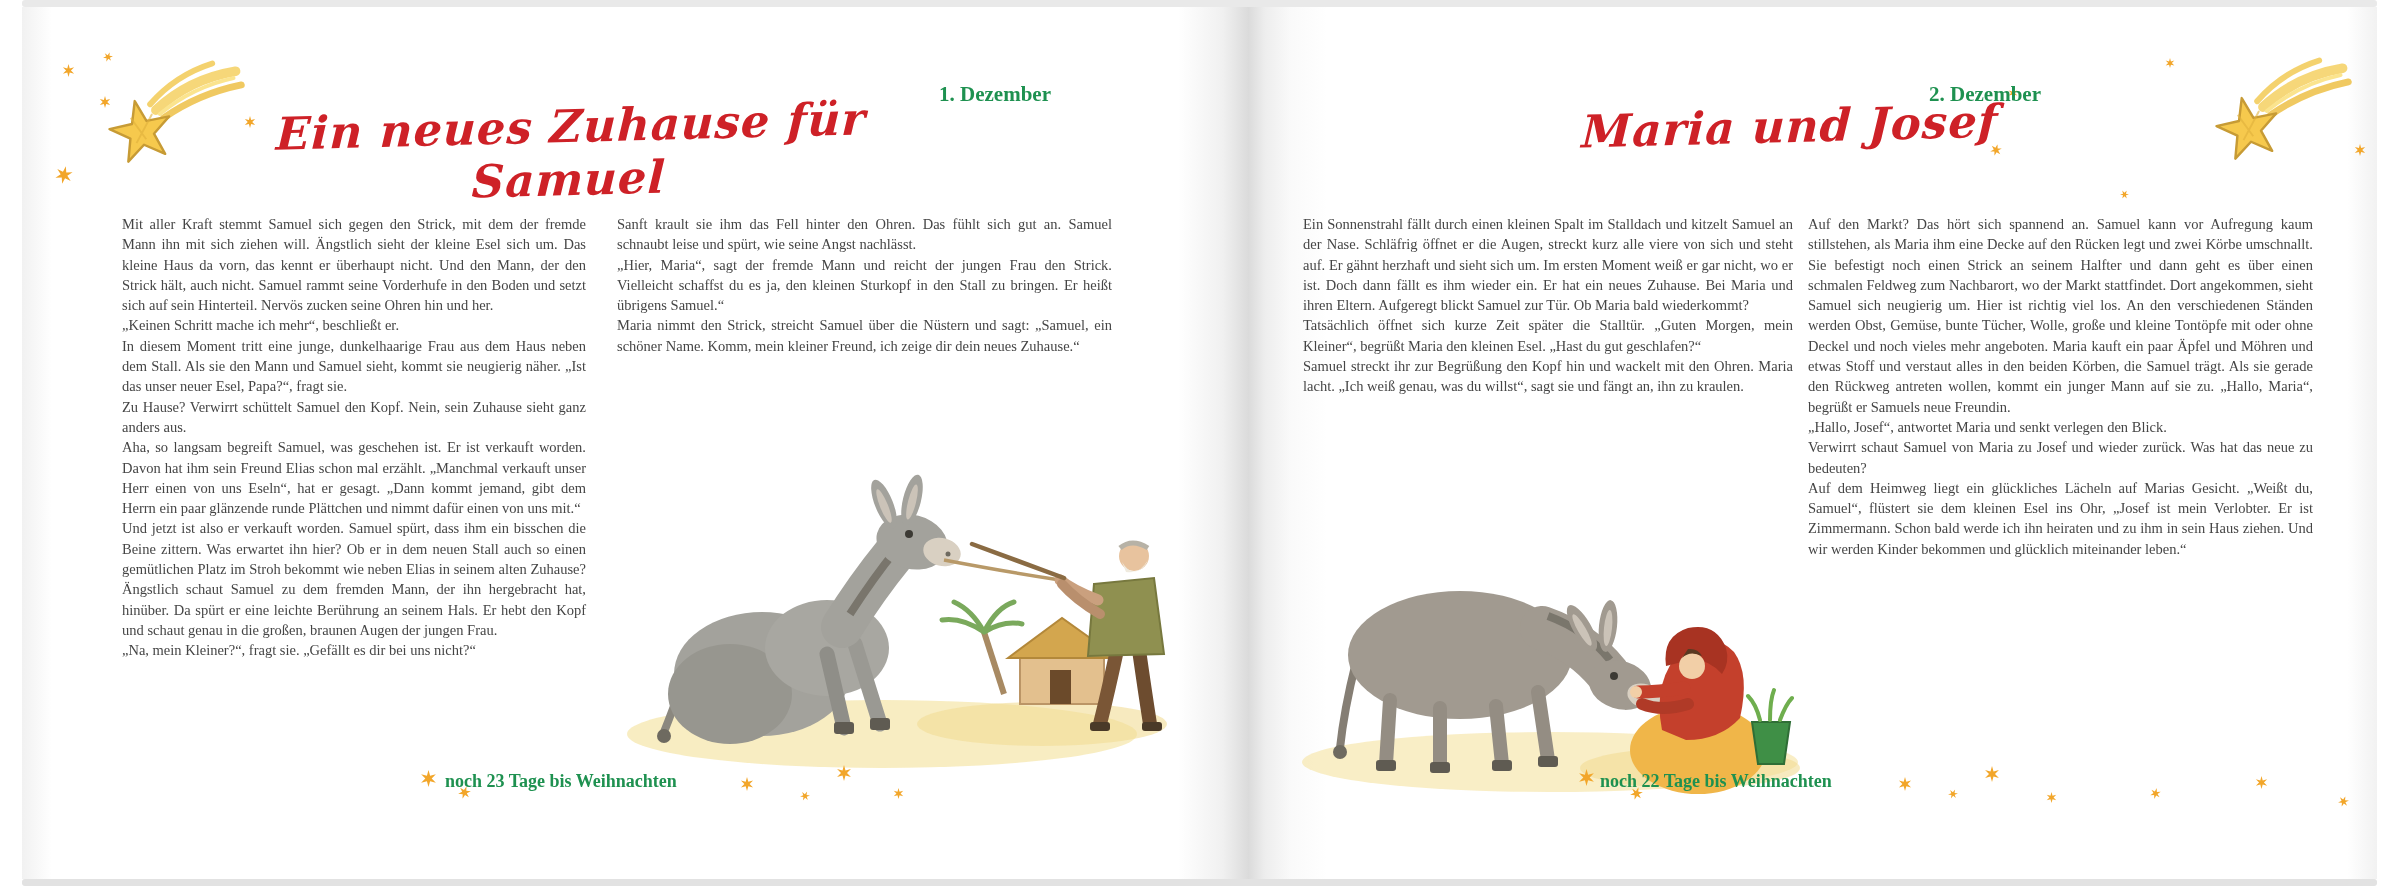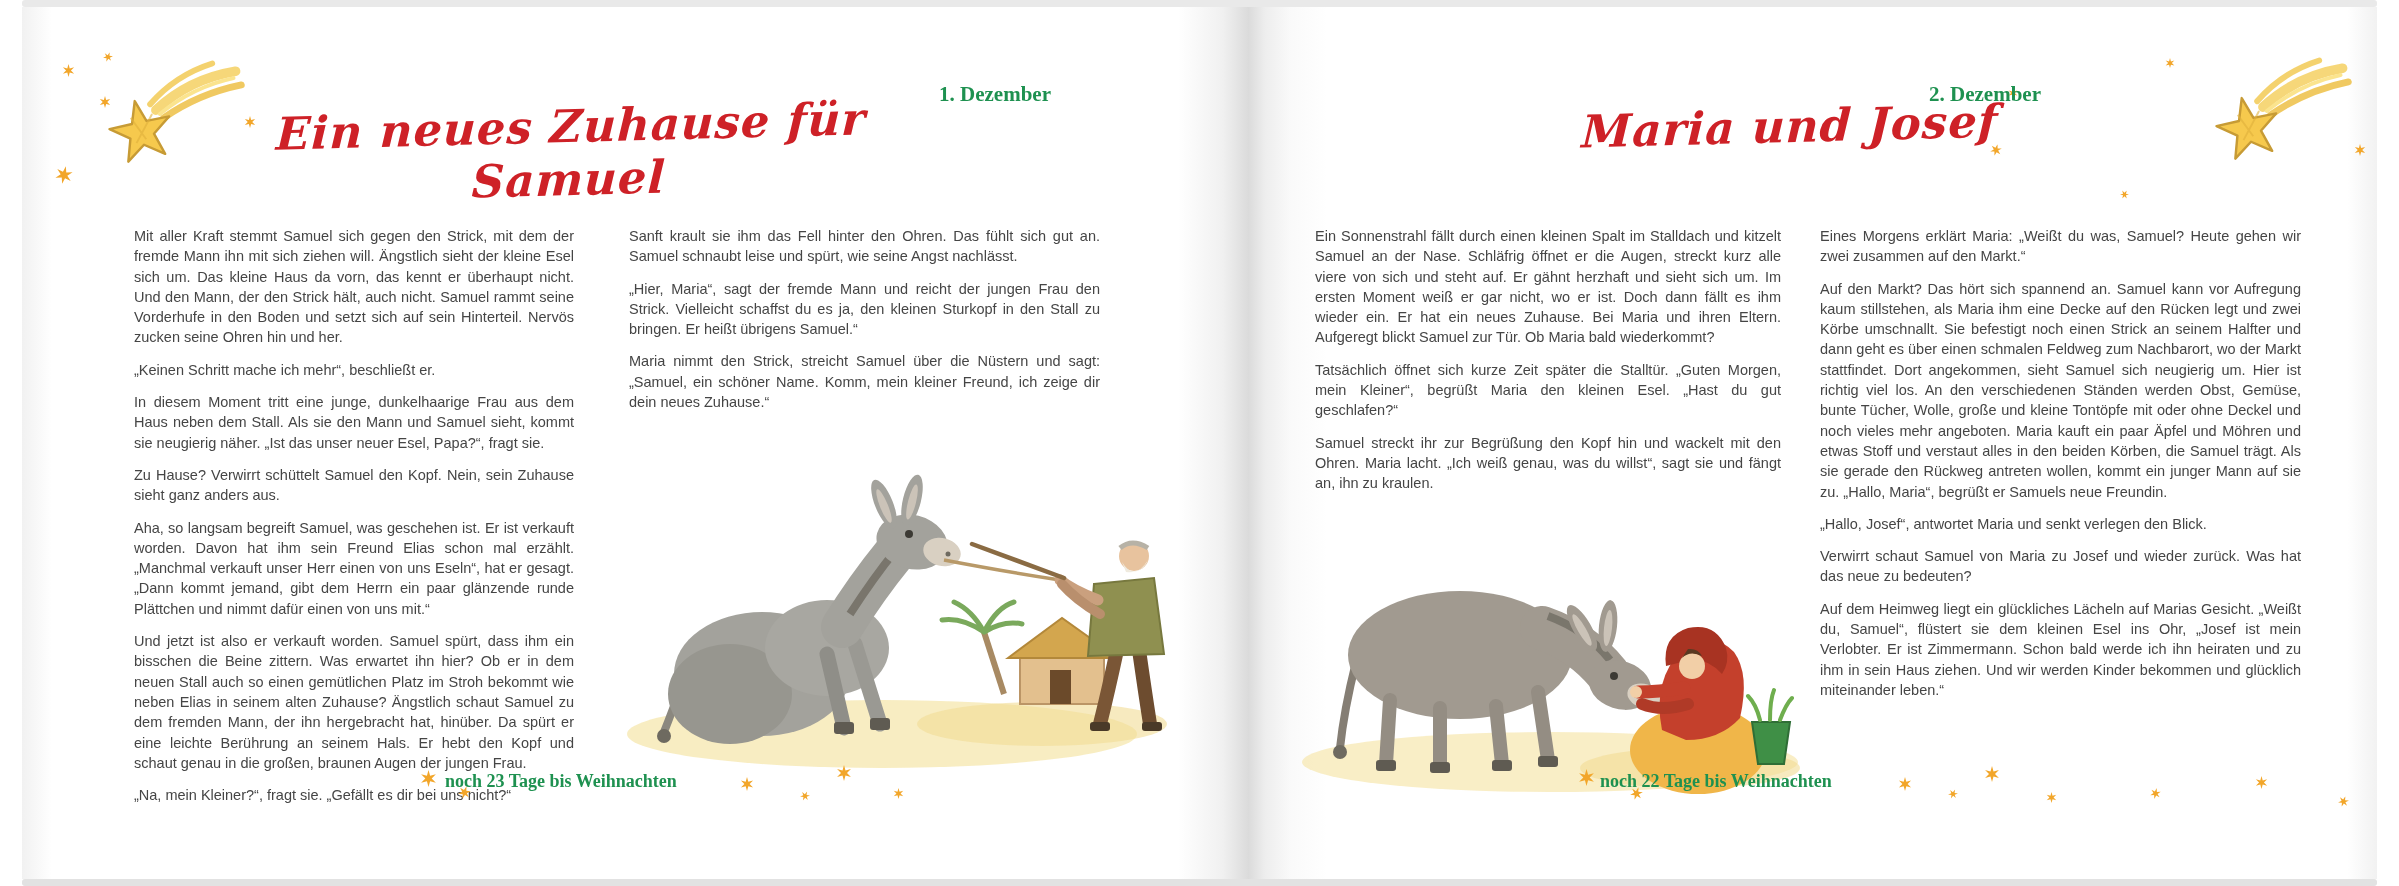--- a/index.html
+++ b/index.html
@@ -28,21 +28,21 @@
     color:var(--accent_green,#1e9150);
   }
   .story-title{
     position:absolute;text-align:center;
     font-family:"DejaVu Serif",serif;font-style:italic;font-weight:bold;
     font-size:45px;letter-spacing:1px;
     color:var(--accent_red,#ce2127);
     transform:rotate(-1.5deg) skewX(-4deg);
   }
   .col{position:absolute;font-size:14.5px;line-height:20.3px;text-align:justify;}
-  .col p{margin:12px;}
+  .col p{margin:0;font-family:Liberation Serif, serif;}
   .countdown{
     position:absolute;width:340px;text-align:left;
     font-family:"Liberation Serif",serif;font-weight:bold;font-size:18px;
     color:var(--accent_green,#1e9150);
   }
   .star{position:absolute;color:var(--star_orange,#f2a62a);}
   .star svg{display:block;width:100%;height:100%;}
   .comet{position:absolute;}
   .illo{position:absolute;}
 </style>
@@ -238,21 +238,20 @@
 
   <div class="date" style="left:1875px;top:82px">2. Dezember</div>
   <div class="story-title" style="left:1490px;top:100px;width:600px">Maria und Josef</div>
 
   <div class="col" style="left:1303px;top:214px;width:490px">
       <p>Ein Sonnenstrahl fällt durch einen kleinen Spalt im Stalldach und kitzelt Samuel an der Nase. Schläfrig öffnet er die Augen, streckt kurz alle viere von sich und steht auf. Er gähnt herzhaft und sieht sich um. Im ersten Moment weiß er gar nicht, wo er ist. Doch dann fällt es ihm wieder ein. Er hat ein neues Zuhause. Bei Maria und ihren Eltern. Aufgeregt blickt Samuel zur Tür. Ob Maria bald wiederkommt?</p>
       <p>Tatsächlich öffnet sich kurze Zeit später die Stalltür. „Guten Morgen, mein Kleiner“, begrüßt Maria den kleinen Esel. „Hast du gut geschlafen?“</p>
       <p>Samuel streckt ihr zur Begrüßung den Kopf hin und wackelt mit den Ohren. Maria lacht. „Ich weiß genau, was du willst“, sagt sie und fängt an, ihn zu kraulen.</p>
     </div>
   <div class="col" style="left:1808px;top:214px;width:505px">
-      <p>Eines Morgens erklärt Maria: „Weißt du was, Samuel? Heute gehen wir zwei zusammen auf den Markt.“</p>
       <p>Auf den Markt? Das hört sich spannend an. Samuel kann vor Aufregung kaum stillstehen, als Maria ihm eine Decke auf den Rücken legt und zwei Körbe umschnallt. Sie befestigt noch einen Strick an seinem Halfter und dann geht es über einen schmalen Feldweg zum Nachbarort, wo der Markt stattfindet. Dort angekommen, sieht Samuel sich neugierig um. Hier ist richtig viel los. An den verschiedenen Ständen werden Obst, Gemüse, bunte Tücher, Wolle, große und kleine Tontöpfe mit oder ohne Deckel und noch vieles mehr angeboten. Maria kauft ein paar Äpfel und Möhren und etwas Stoff und verstaut alles in den beiden Körben, die Samuel trägt. Als sie gerade den Rückweg antreten wollen, kommt ein junger Mann auf sie zu. „Hallo, Maria“, begrüßt er Samuels neue Freundin.</p>
       <p>„Hallo, Josef“, antwortet Maria und senkt verlegen den Blick.</p>
       <p>Verwirrt schaut Samuel von Maria zu Josef und wieder zurück. Was hat das neue zu bedeuten?</p>
       <p>Auf dem Heimweg liegt ein glückliches Lächeln auf Marias Gesicht. „Weißt du, Samuel“, flüstert sie dem kleinen Esel ins Ohr, „Josef ist mein Verlobter. Er ist Zimmermann. Schon bald werde ich ihn heiraten und zu ihm in sein Haus ziehen. Und wir werden Kinder bekommen und glücklich miteinander leben.“</p>
     </div>
 
   <div class="illo" style="left:1290px;top:430px;width:520px;height:370px">
     <svg viewBox="0 0 520 370" width="520" height="370">
       <ellipse cx="260" cy="332" rx="248" ry="30" fill="#f6e7ae" opacity=".7"></ellipse>
       <ellipse cx="400" cy="338" rx="110" ry="20" fill="#f1dc95" opacity=".6"></ellipse>

